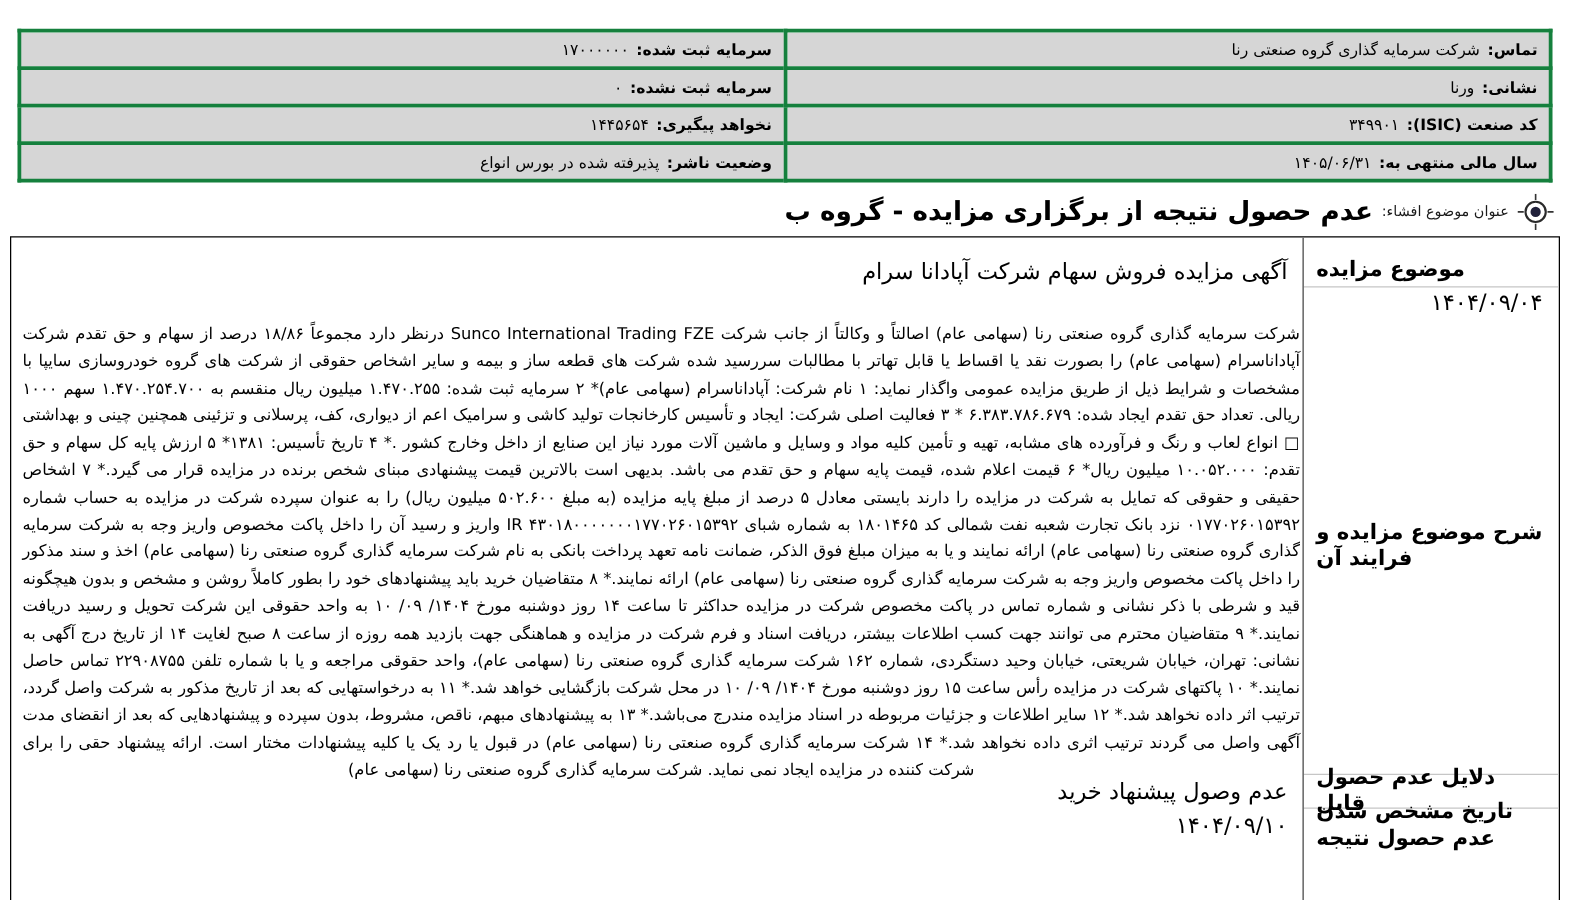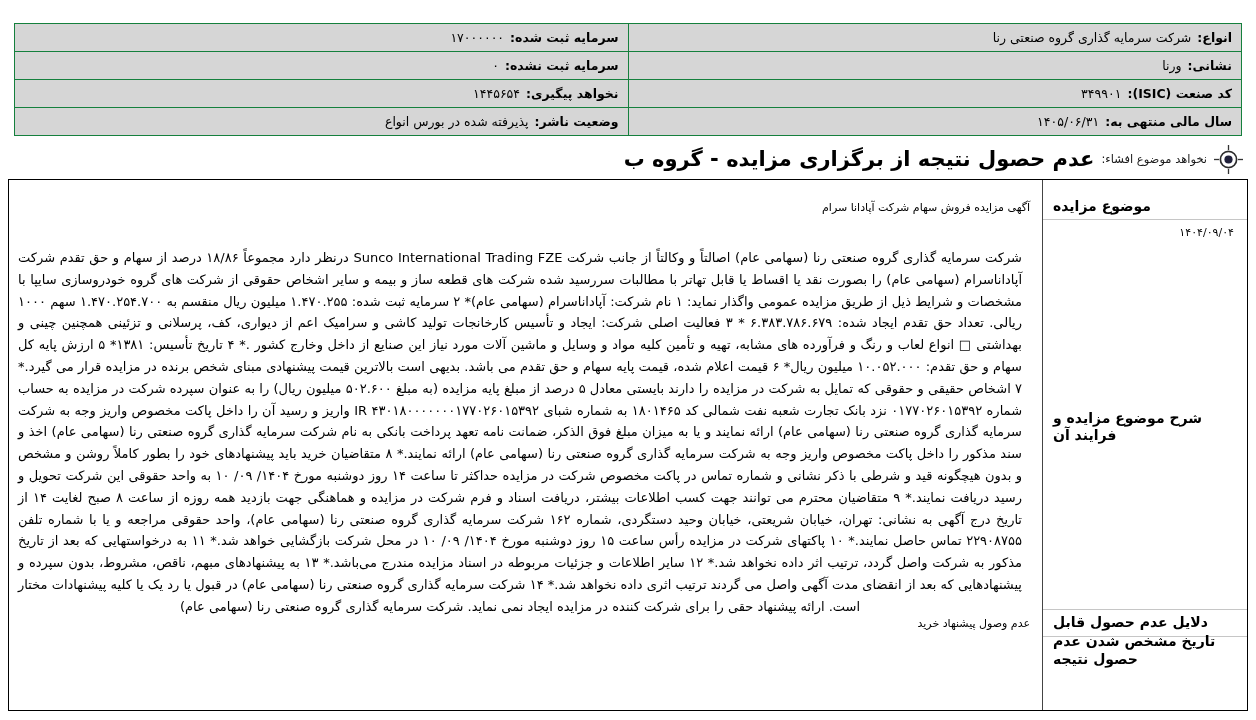--- a/index.html
+++ b/index.html
@@ -6,66 +6,66 @@
   .page{
     width:1256px;height:720px;background:#fff;overflow:hidden;position:relative;
     direction:rtl;color:#000;font-family:"DejaVu Sans",sans-serif;box-sizing:border-box;
   }
   
   .header-table{
     border-collapse:collapse;table-layout:fixed;
     width:1228px;margin:23px 14px 0 14px;
   }
   .header-table td{
-    border:1px solid #15803d;background:#d6d6d6;
+    border:3px solid #15803d;background:#d6d6d6;
     height:25px;padding:1px 9px;font-size:12.5px;vertical-align:middle;
     white-space:nowrap;overflow:hidden;
   }
   .hl{font-weight:700;}
   .hv{margin-right:6px;}
   
   .title-row{display:flex;align-items:center;margin:8px 13px 0 14px;height:30px;gap:7px;}
   .target-icon{flex:0 0 auto;width:29px;height:29px;display:block;}
   .title-label{font-size:11.5px;color:#1a1a1a;white-space:nowrap;}
   .title-text{font-size:21px;font-weight:700;white-space:nowrap;}
   
   .detail-box{
     position:relative;margin:5px 8px 0 8px;height:532px;box-sizing:border-box;
     border:1.5px solid #000;padding-top:15px;overflow:hidden;background:#fff;
   }
   .vdivider{position:absolute;top:0;bottom:0;right:204px;width:1px;background:#444;}
   .drow{display:flex;align-items:center;}
   .dlabel{
     flex:0 0 204px;box-sizing:border-box;align-self:stretch;
     display:flex;align-items:center;justify-content:flex-end; 
-    padding:0 10px 0 10px;font-size:14px;font-weight:700;line-height:1.25;text-align:left;
+    padding:0 10px 0 10px;font-size:17px;font-weight:700;line-height:1.25;text-align:left;
   }
   .sep{border-bottom:1px solid #c6c6c6;}
   .dvalue{
-    flex:1 1 auto;box-sizing:border-box;font-size:11px;
+    flex:1 1 auto;box-sizing:border-box;font-size:18px;
     text-align:right;padding:0 13px 0 10px;
   }
   .r-short{height:25px;}
   .r-bottom{height:27px;}
   .para-row{height:365px;align-items:stretch;}
   .para-row .dvalue{
-    padding:2px 21px 0 9px;font-size:13px;line-height:21.8px;
+    padding:2px 3px 0 9px;font-size:13px;line-height:21.8px;
     text-align:justify;text-align-last:center;
   }
 </style>
 </head>
 <body>
 
 <div class="page">
 
   <table class="header-table">
     <tbody>
       <tr>
         <td>
-          <span class="hl">انواع:</span><span class="hv">شرکت سرمایه گذاری گروه صنعتی رنا</span>
+          <span class="hl">تماس:</span><span class="hv">شرکت سرمایه گذاری گروه صنعتی رنا</span>
         </td>
         <td>
           <span class="hl">سرمایه ثبت شده:</span><span class="hv">۱۷۰۰۰۰۰۰</span>
         </td>
       </tr>
       <tr>
         <td>
           <span class="hl">نشانی:</span><span class="hv">ورنا</span>
         </td>
         <td>
@@ -93,21 +93,21 @@
 
   <div class="title-row">
     <svg class="target-icon" viewBox="0 0 29 29" xmlns="http://www.w3.org/2000/svg">
       <line x1="14.5" y1="0" x2="14.5" y2="5" stroke="#333" stroke-width="1.3"></line>
       <line x1="14.5" y1="24" x2="14.5" y2="29" stroke="#333" stroke-width="1.3"></line>
       <line x1="0" y1="14.5" x2="5" y2="14.5" stroke="#333" stroke-width="1.3"></line>
       <line x1="24" y1="14.5" x2="29" y2="14.5" stroke="#333" stroke-width="1.3"></line>
       <circle cx="14.5" cy="14.5" r="8.1" fill="#ffffff" stroke="#2b2b2b" stroke-width="1.7"></circle>
       <circle cx="14.5" cy="14.5" r="4.1" fill="#20203a"></circle>
     </svg>
-    <span class="title-label">نخواهد موضوع افشاء:</span>
+    <span class="title-label">عنوان موضوع افشاء:</span>
     <span class="title-text">عدم حصول نتیجه از برگزاری مزایده - گروه ب</span>
   </div>
 
   <div class="detail-box">
     <div class="vdivider"></div>
 
     <div class="drow r-short">
       <div class="dlabel sep">موضوع مزایده</div>
       <div class="dvalue">آگهی مزایده فروش سهام شرکت آپادانا سرام</div>
     </div>
@@ -121,16 +121,17 @@
       <div class="dvalue">شرکت سرمایه گذاری گروه صنعتی رنا (سهامی عام) اصالتاً و وکالتاً از جانب شرکت Sunco International Trading FZE درنظر دارد مجموعاً ۱۸/۸۶ درصد از سهام و حق تقدم شرکت آپاداناسرام (سهامی عام) را بصورت نقد یا اقساط یا قابل تهاتر با مطالبات سررسید شده شرکت های قطعه ساز و بیمه و سایر اشخاص حقوقی از شرکت های گروه خودروسازی سایپا با مشخصات و شرایط ذیل از طریق مزایده عمومی واگذار نماید: ۱ نام شرکت: آپاداناسرام (سهامی عام)* ۲ سرمایه ثبت شده: ۱.۴۷۰.۲۵۵ میلیون ریال منقسم به ۱.۴۷۰.۲۵۴.۷۰۰ سهم ۱۰۰۰ ریالی. تعداد حق تقدم ایجاد شده: ۶.۳۸۳.۷۸۶.۶۷۹ * ۳ فعالیت اصلی شرکت: ایجاد و تأسیس کارخانجات تولید کاشی و سرامیک اعم از دیواری، کف، پرسلانی و تزئینی همچنین چینی و بهداشتی □ انواع لعاب و رنگ و فرآورده های مشابه، تهیه و تأمین کلیه مواد و وسایل و ماشین آلات مورد نیاز این صنایع از داخل وخارج کشور .* ۴ تاریخ تأسیس: ۱۳۸۱* ۵ ارزش پایه کل سهام و حق تقدم: ۱۰.۰۵۲.۰۰۰ میلیون ریال* ۶ قیمت اعلام شده، قیمت پایه سهام و حق تقدم می باشد. بدیهی است بالاترین قیمت پیشنهادی مبنای شخص برنده در مزایده قرار می گیرد.* ۷ اشخاص حقیقی و حقوقی که تمایل به شرکت در مزایده را دارند بایستی معادل ۵ درصد از مبلغ پایه مزایده (به مبلغ ۵۰۲.۶۰۰ میلیون ریال) را به عنوان سپرده شرکت در مزایده به حساب شماره ۰۱۷۷۰۲۶۰۱۵۳۹۲ نزد بانک تجارت شعبه نفت شمالی کد ۱۸۰۱۴۶۵ به شماره شبای IR ۴۳۰۱۸۰۰۰۰۰۰۰۱۷۷۰۲۶۰۱۵۳۹۲ واریز و رسید آن را داخل پاکت مخصوص واریز وجه به شرکت سرمایه گذاری گروه صنعتی رنا (سهامی عام) ارائه نمایند و یا به میزان مبلغ فوق الذکر، ضمانت نامه تعهد پرداخت بانکی به نام شرکت سرمایه گذاری گروه صنعتی رنا (سهامی عام) اخذ و سند مذکور را داخل پاکت مخصوص واریز وجه به شرکت سرمایه گذاری گروه صنعتی رنا (سهامی عام) ارائه نمایند.* ۸ متقاضیان خرید باید پیشنهادهای خود را بطور کاملاً روشن و مشخص و بدون هیچگونه قید و شرطی با ذکر نشانی و شماره تماس در پاکت مخصوص شرکت در مزایده حداکثر تا ساعت ۱۴ روز دوشنبه مورخ ۱۴۰۴/ ۰۹/ ۱۰ به واحد حقوقی این شرکت تحویل و رسید دریافت نمایند.* ۹ متقاضیان محترم می توانند جهت کسب اطلاعات بیشتر، دریافت اسناد و فرم شرکت در مزایده و هماهنگی جهت بازدید همه روزه از ساعت ۸ صبح لغایت ۱۴ از تاریخ درج آگهی به نشانی: تهران، خیابان شریعتی، خیابان وحید دستگردی، شماره ۱۶۲ شرکت سرمایه گذاری گروه صنعتی رنا (سهامی عام)، واحد حقوقی مراجعه و یا با شماره تلفن ۲۲۹۰۸۷۵۵ تماس حاصل نمایند.* ۱۰ پاکتهای شرکت در مزایده رأس ساعت ۱۵ روز دوشنبه مورخ ۱۴۰۴/ ۰۹/ ۱۰ در محل شرکت بازگشایی خواهد شد.* ۱۱ به درخواستهایی که بعد از تاریخ مذکور به شرکت واصل گردد، ترتیب اثر داده نخواهد شد.* ۱۲ سایر اطلاعات و جزئیات مربوطه در اسناد مزایده مندرج می‌باشد.* ۱۳ به پیشنهادهای مبهم، ناقص، مشروط، بدون سپرده و پیشنهادهایی که بعد از انقضای مدت آگهی واصل می گردند ترتیب اثری داده نخواهد شد.* ۱۴ شرکت سرمایه گذاری گروه صنعتی رنا (سهامی عام) در قبول یا رد یک یا کلیه پیشنهادات مختار است. ارائه پیشنهاد حقی را برای شرکت کننده در مزایده ایجاد نمی نماید. شرکت سرمایه گذاری گروه صنعتی رنا (سهامی عام)</div>
     </div>
 
     <div class="drow r-bottom">
       <div class="dlabel sep">دلایل عدم حصول قابل</div>
       <div class="dvalue">عدم وصول پیشنهاد خرید</div>
     </div>
 
     <div class="drow r-bottom">
       <div class="dlabel">تاریخ مشخص شدن عدم حصول نتیجه</div>
+      <div class="dvalue">۱۴۰۴/۰۹/۱۰</div>
     </div>
   </div>
 
 </div>
 
 </body></html>

